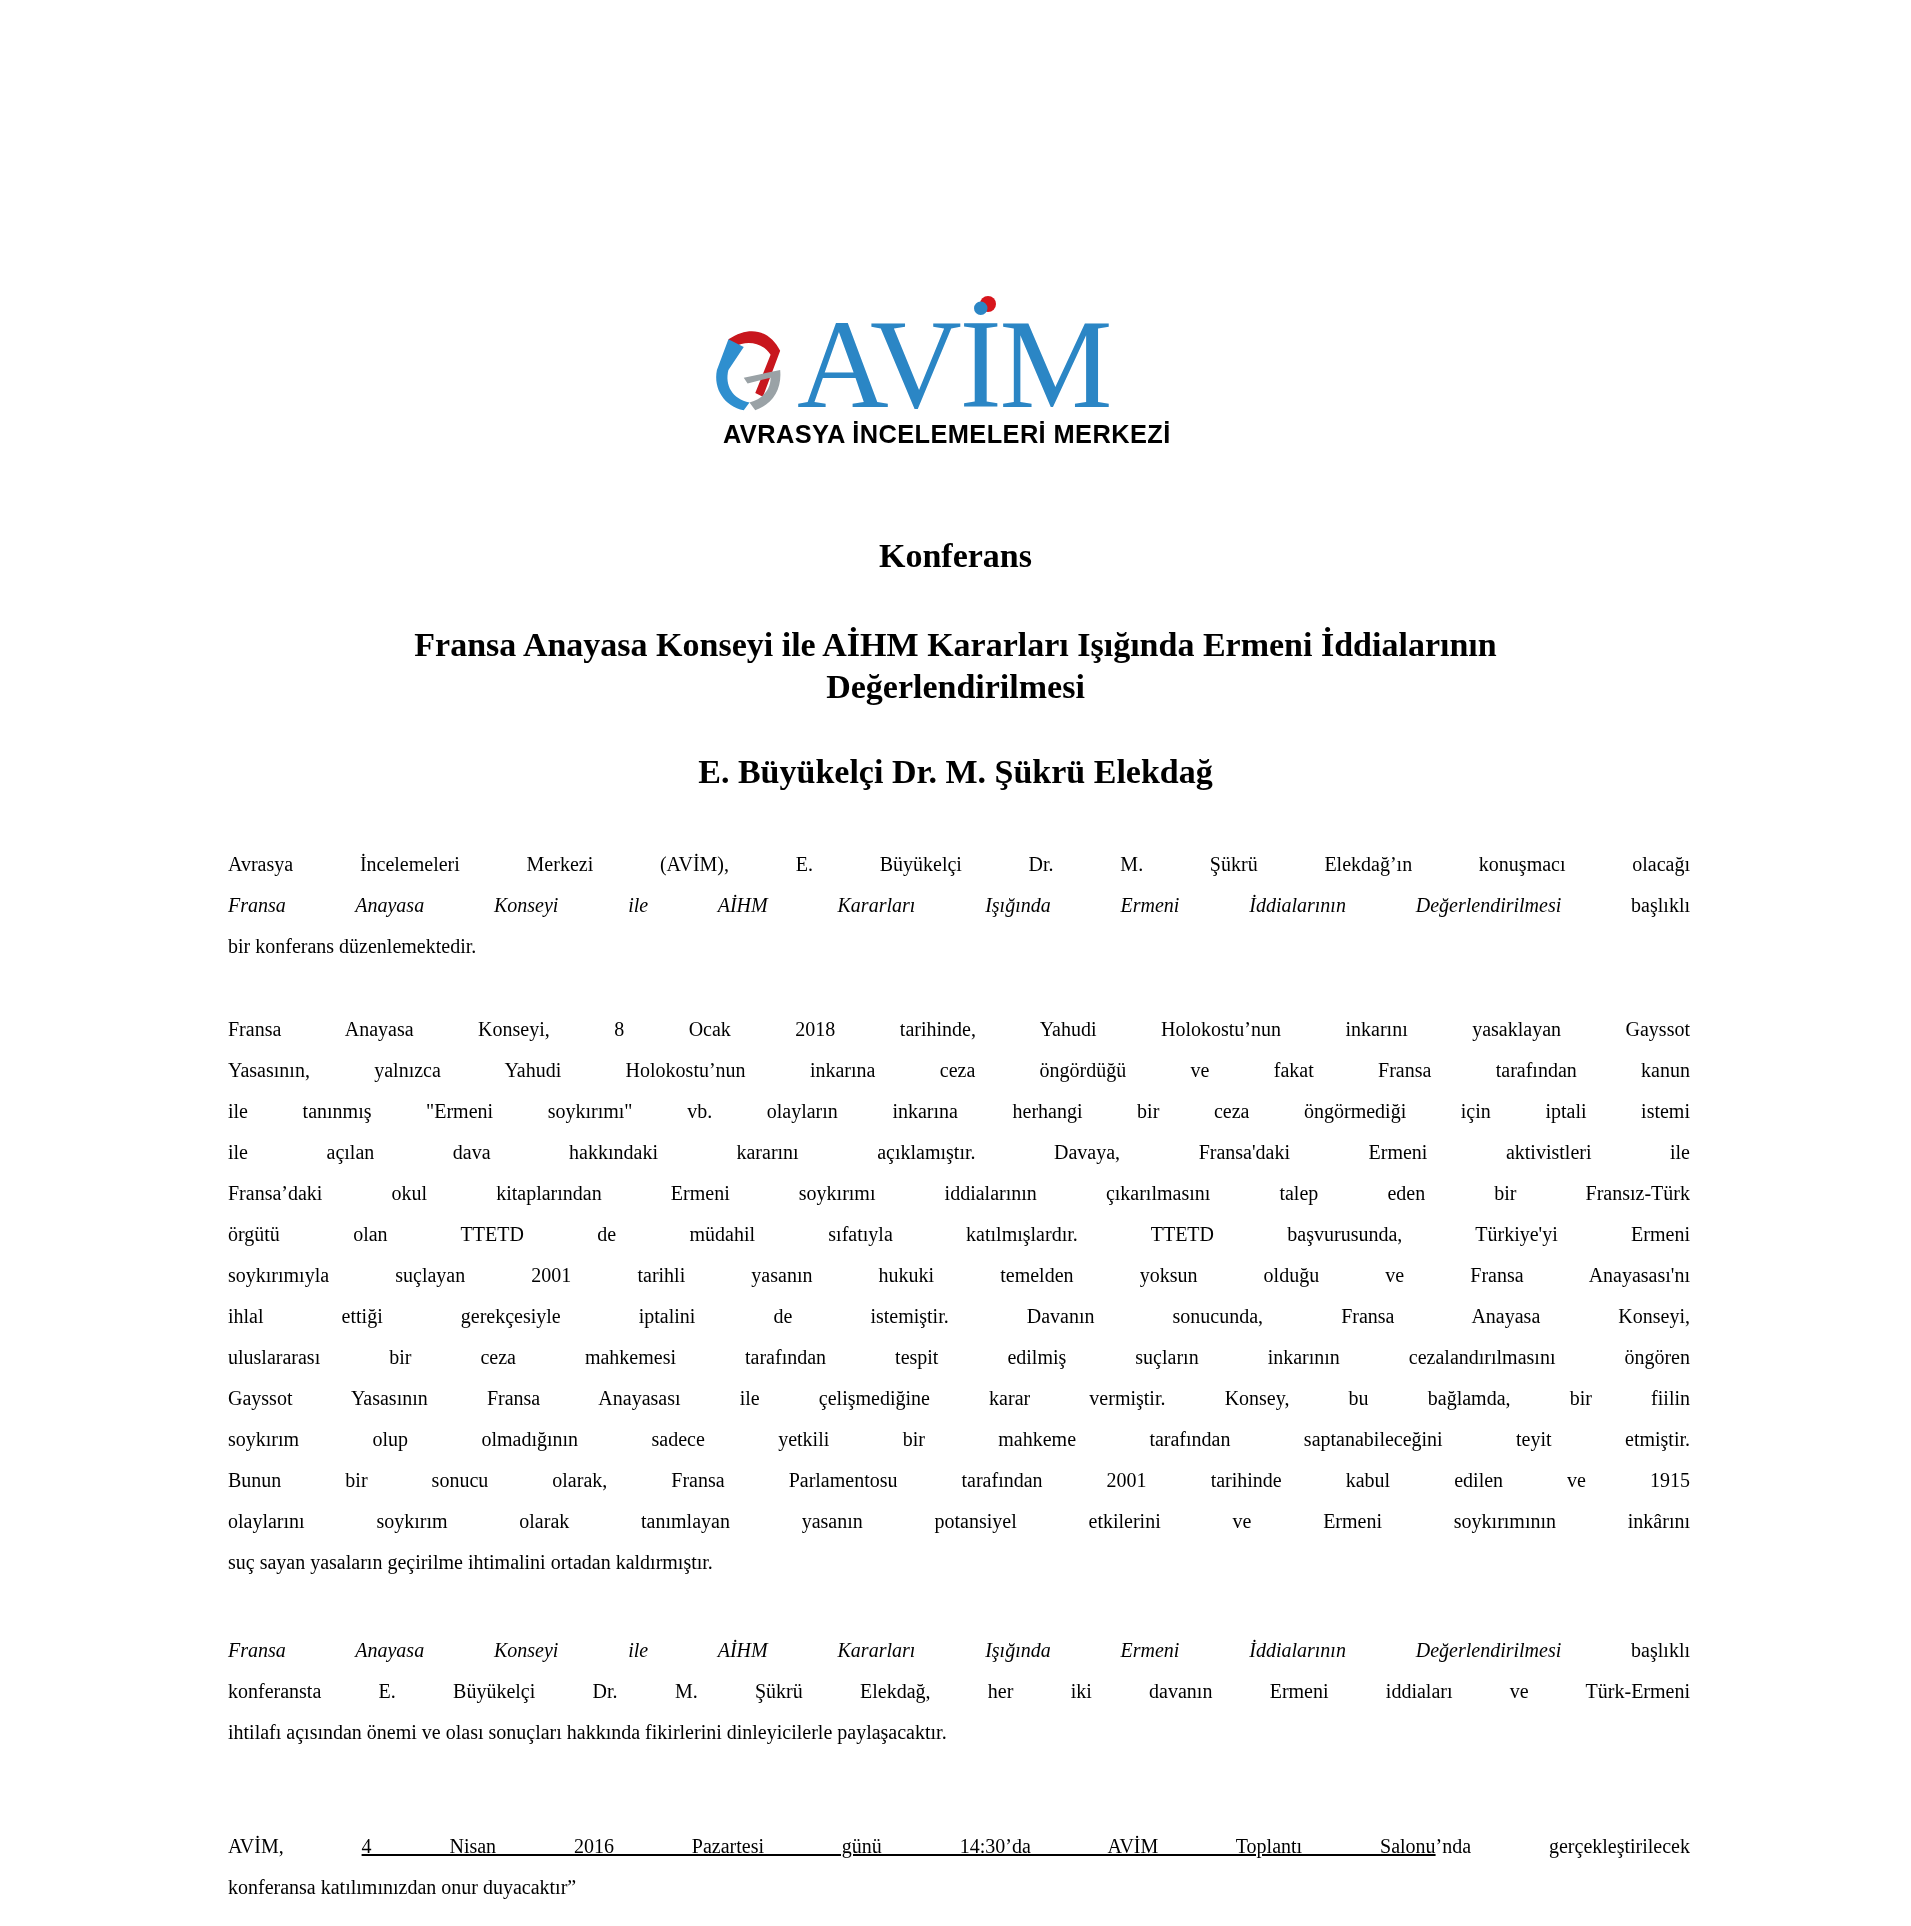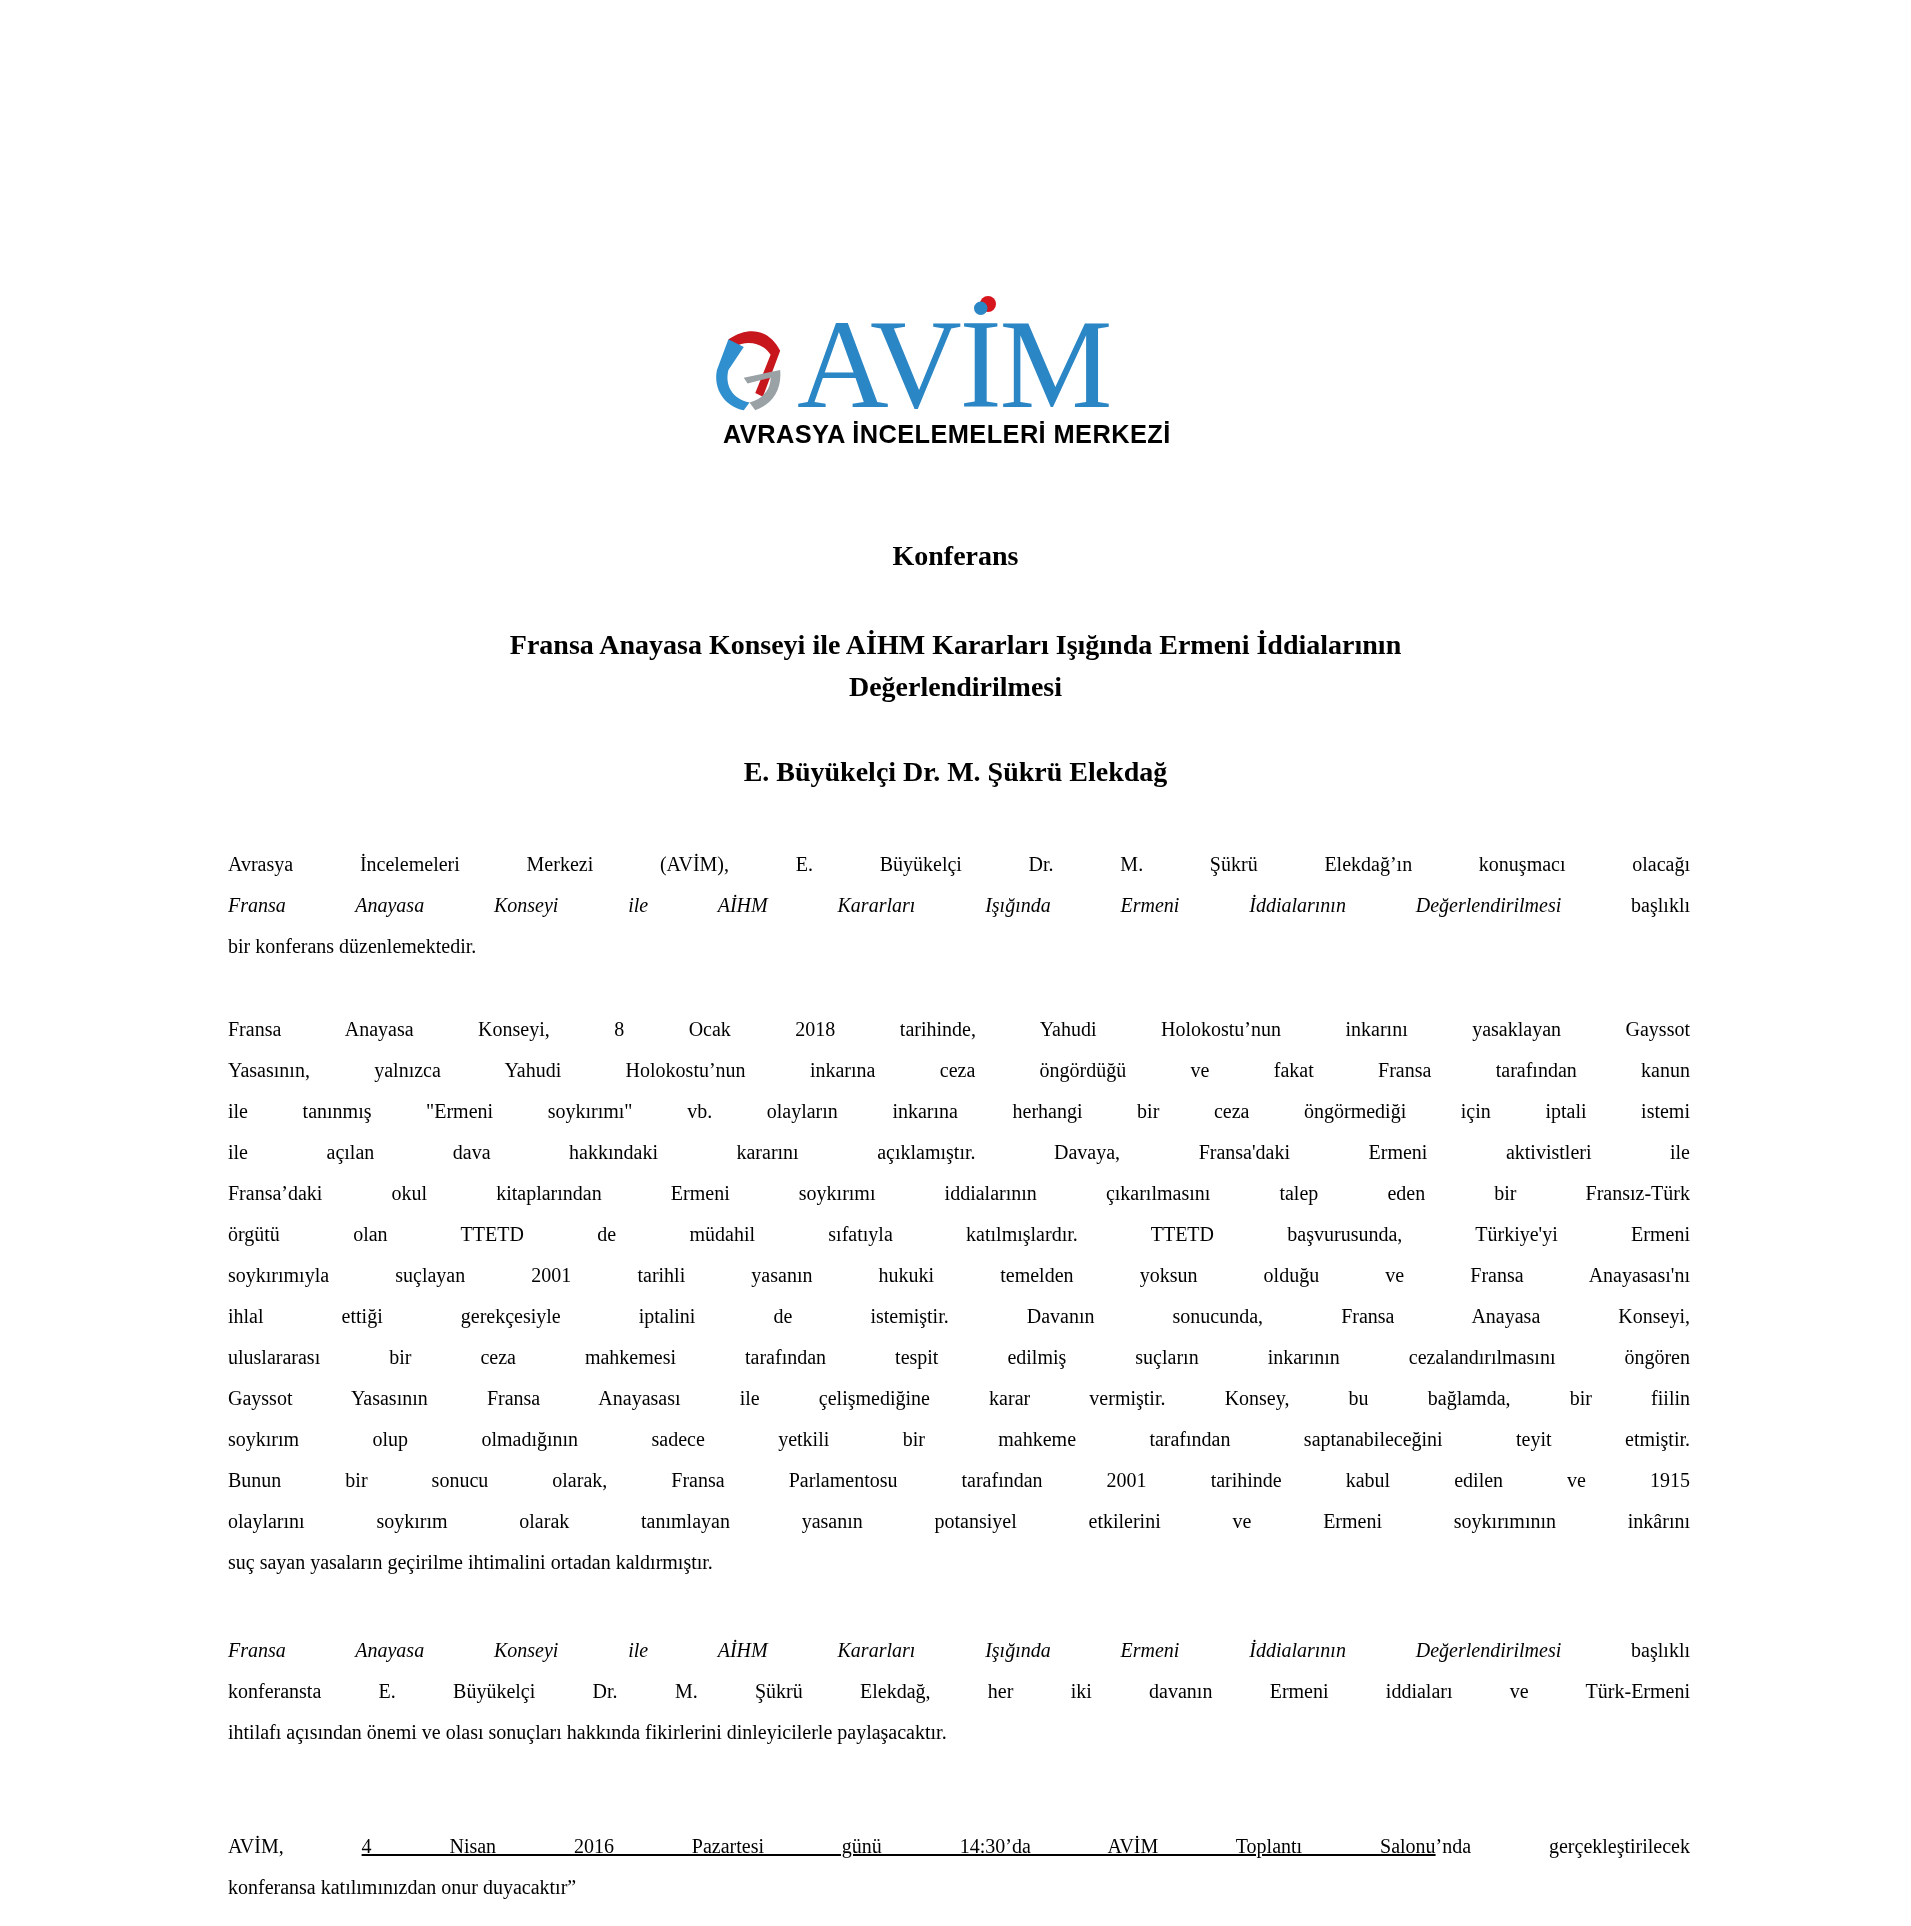--- a/index.html
+++ b/index.html
@@ -11,21 +11,21 @@
   .logo { position:absolute; left:705px; top:293px; width:455px; height:150px; }
   .logo-mark { position:absolute; left:0; top:31px; width:89px; height:92px; }
   .logo-word { position:absolute; left:92px; top:7.7px; font-size:127px; line-height:127px;
                color:#2b86c5; letter-spacing:-2.3px; font-family:"Liberation Serif",serif; }
   .logo-dot { position:absolute; left:275px; top:3.1px; width:16px; height:16px; border-radius:50%;
               background:#d7151c; }
   .logo-sub { position:absolute; left:18px; top:127px; font-family:"Liberation Sans",sans-serif;
               font-weight:bold; font-size:25.4px; letter-spacing:0.4px; color:#000000; white-space:nowrap; }
 
   .center { position:absolute; left:0; width:1911px; text-align:center; font-weight:bold;
-            font-size:28px; line-height:42px; }
+            font-size:34px; line-height:42px; }
   .text { position:absolute; left:228px; width:1462px; font-size:20px; line-height:41px;
           text-align:justify; }
   .line { display:block; text-align:justify; text-align-last:justify; }
   .lastline { display:block; text-align:left; }
   em { font-style:italic; }
   .ul { text-decoration:underline; }
 </style>
 </head>
 <body>
 

